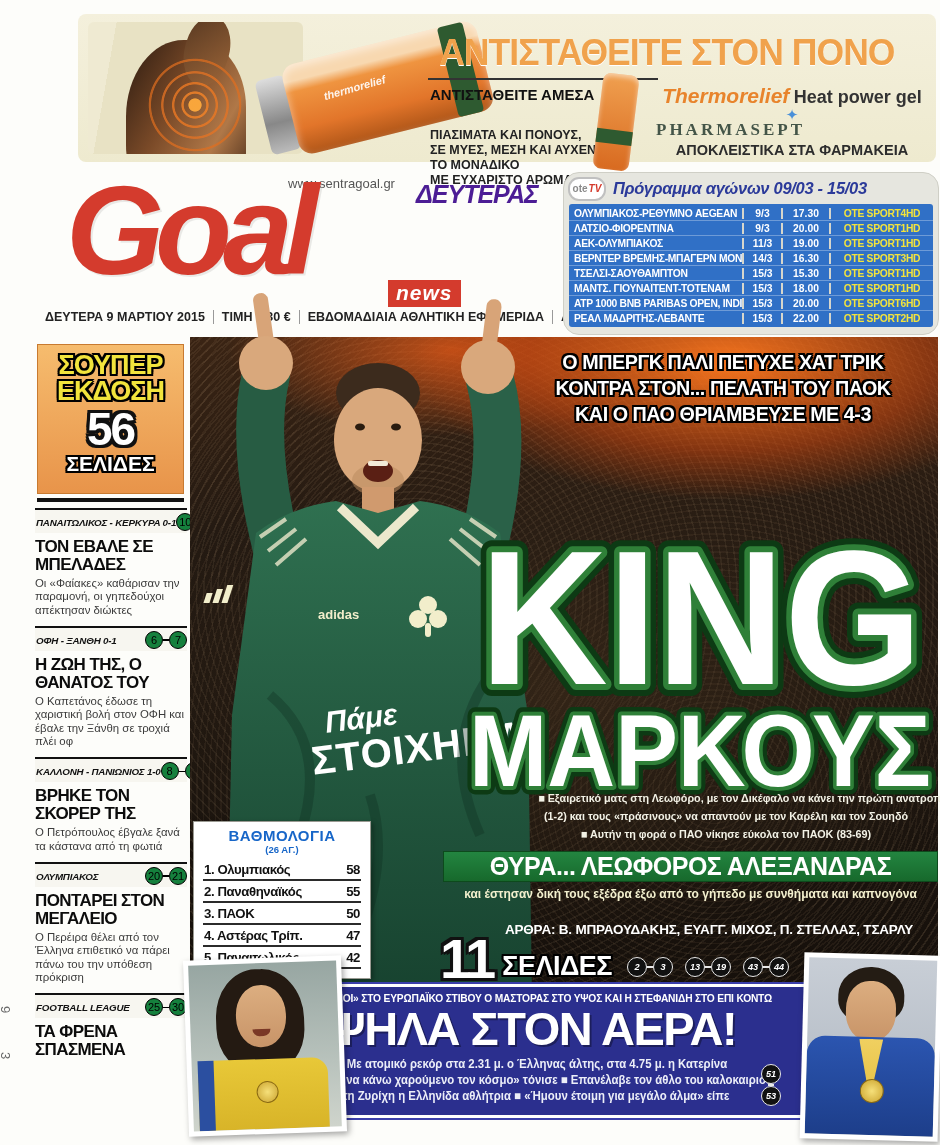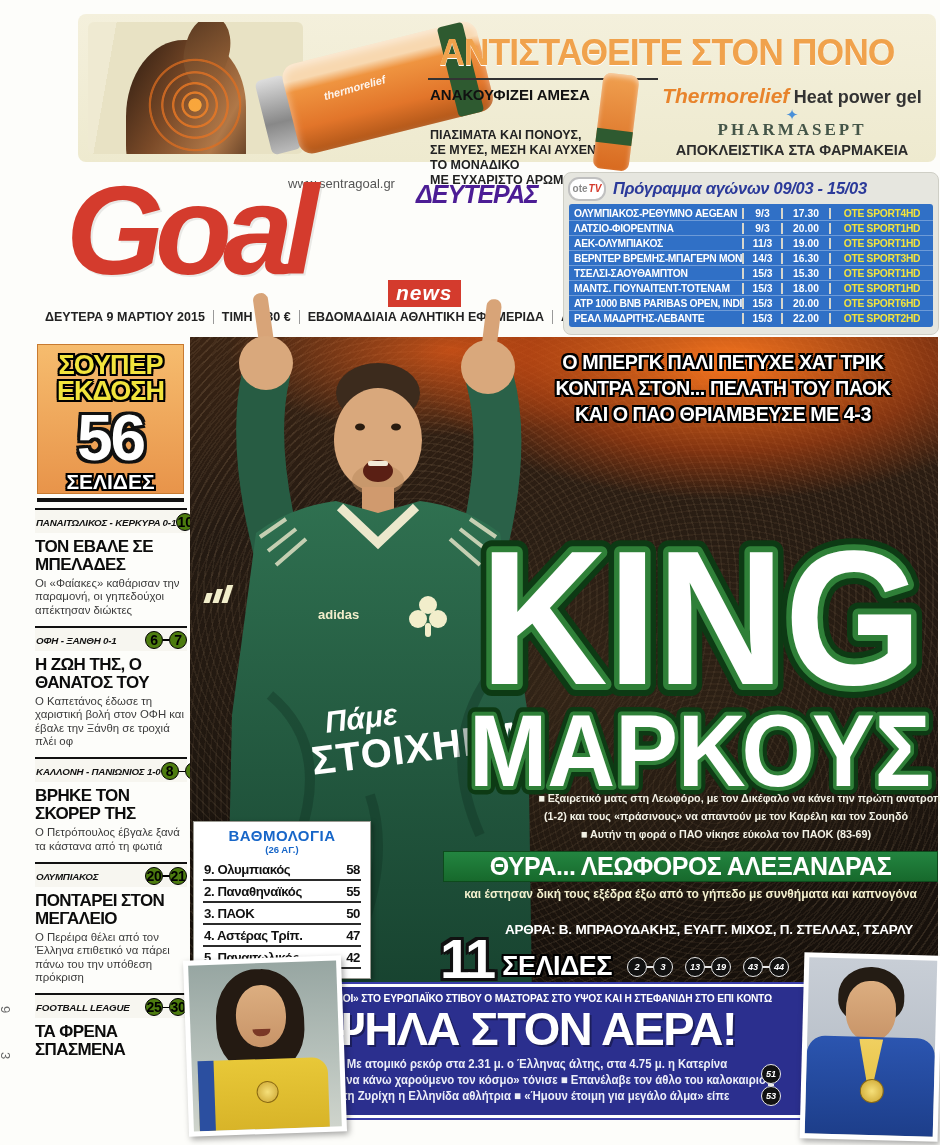--- a/index.html
+++ b/index.html
@@ -27,61 +27,61 @@
   .tube-small{left:520px;top:60px;width:36px;height:96px;transform:rotate(7deg);background:linear-gradient(#f0a050,#d86a20);border-radius:8px;box-shadow:inset 0 3px 5px rgba(255,255,255,.5);}
   .tube-small .band{position:absolute;left:0;top:56px;width:100%;height:14px;background:#2e5a30;}
   .ad-headline{left:345px;top:18px;width:508px;text-align:center;font-size:37px;font-weight:900;letter-spacing:-1px;color:#f0a24c;text-shadow:0 1px 0 #fff;white-space:nowrap;transform:scaleX(.96);transform-origin:left;}
   .ad-rule{left:350px;top:64px;width:230px;height:2px;background:#333;}
   .ad-left-title{left:352px;top:72px;font-size:15px;font-weight:900;color:#111;}
   .ad-left-lines{left:352px;top:90px;font-size:12.5px;color:#222;line-height:1.2;font-weight:600;margin-top:24px;}
   .ad-brand{left:578px;top:70px;width:272px;text-align:center;white-space:nowrap;}
   .ad-brand .b1{font-size:21px;font-weight:900;font-style:italic;color:#e8842c;}
   .ad-brand .b2{font-size:18px;color:#333;font-weight:600;}
   .ad-sparkle{left:700px;top:92px;width:28px;text-align:center;color:#4a90d9;font-size:15px;}
-  .ad-company{left:578px;top:106px;width:272px;text-align:center;font-family:"Liberation Serif",serif;font-size:17px;letter-spacing:3px;color:#445548;font-weight:600;}
+  .ad-company{left:578px;top:106px;width:272px;text-align:left;font-family:"Liberation Serif",serif;font-size:17px;letter-spacing:3px;color:#445548;font-weight:600;}
   .ad-avail{left:578px;top:128px;width:272px;text-align:center;font-size:14.5px;color:#2c2c2c;font-weight:600;}
 
   
   .website{left:288px;top:176px;font-size:13px;color:#555;}
   .edition{left:416px;top:180px;font-size:25px;font-weight:900;font-style:italic;color:#4c1d95;letter-spacing:-1px;}
   .goal-logo{left:66px;top:168px;font-size:126px;line-height:1;font-weight:900;font-style:italic;color:#d43b2d;letter-spacing:-9px;text-shadow:2px 2px 0 rgba(0,0,0,.08);}
   .news-badge{left:388px;top:280px;background:#d43b2d;color:#fff;font-weight:900;font-style:italic;font-size:21px;padding:1px 8px 2px;letter-spacing:1px;}
   .datestrip{left:37px;top:310px;width:505px;display:flex;align-items:center;font-size:12.5px;font-weight:bold;color:#222;white-space:nowrap;}
   .datestrip span{padding:0 8px;}
   .datestrip span + span{border-left:1px solid #999;}
 
   
-  .tv{left:563px;top:172px;width:374px;height:161px;background:#e6e6df;border-radius:8px;border:1px solid #cfcfc6;}
+  .tv{left:563px;top:172px;width:374px;height:161px;background:#e6e6df;border-radius:16px;border:1px solid #cfcfc6;}
   .tv-head{position:absolute;left:4px;top:2px;right:4px;height:27px;display:flex;align-items:center;gap:7px;}
   .ote-logo{display:inline-flex;align-items:center;justify-content:center;width:34px;height:20px;border-radius:11px;background:#fff;border:2px solid #c0c0c0;color:#8a8a8a;font-size:10px;font-weight:900;}
   .ote-logo b{color:#d43b2d;margin-left:1px;font-style:italic;}
   .tv-title{font-size:16.5px;font-weight:900;font-style:italic;color:#2b3a9a;letter-spacing:-0.3px;white-space:nowrap;}
   .tv-table{position:absolute;left:5px;right:5px;top:31px;bottom:7px;background:#3070c6;border-radius:3px;padding:2px 0;display:flex;flex-direction:column;justify-content:space-between;}
   .tv-row{display:flex;align-items:center;height:14.8px;font-size:10.3px;font-weight:bold;color:#fff;}
   .tv-row + .tv-row{border-top:1px solid rgba(255,255,255,.30);}
   .tv-ev{flex:1;padding-left:5px;white-space:nowrap;overflow:hidden;letter-spacing:-0.3px;}
   .tv-d{width:37px;text-align:center;border-left:2px solid #d6d6cc;}
   .tv-t{width:46px;text-align:center;border-left:2px solid #d6d6cc;}
   .tv-c{width:102px;text-align:center;border-left:2px solid #d6d6cc;color:#f3e33c;letter-spacing:-0.3px;}
 
   
   .promo{left:37px;top:344px;width:147px;height:150px;background:linear-gradient(#f6bc6e,#e8944a);border:1px solid #c87a30;text-align:center;padding-top:8px;box-sizing:border-box;}
   .promo .l1{font-size:27px;line-height:.95;font-weight:900;color:#f2e43c;letter-spacing:-1px;}
-  .promo .num{font-size:64px;line-height:1;font-weight:900;color:#fff;letter-spacing:-2px;margin-top:2px;}
+  .promo .num{font-size:46px;line-height:1;font-weight:900;color:#fff;letter-spacing:-2px;margin-top:2px;}
   .promo .lbl{font-size:21px;font-weight:900;color:#fff;letter-spacing:0;}
   .promo-rule{left:37px;top:498px;width:147px;height:4px;background:#111;}
 
   
   .sidebar{left:35px;top:508px;width:152px;}
   .sb-item{margin-bottom:9px;}
   .sb-tag{display:flex;align-items:center;justify-content:space-between;border-top:2.5px solid #111;background:#f7f6f0;padding:3px 0 2px 1px;font-size:9.8px;font-weight:900;font-style:italic;color:#111;letter-spacing:-0.2px;white-space:nowrap;}
   .sb-head{font-size:17px;font-weight:900;color:#0c0c0c;letter-spacing:-0.6px;line-height:1.03;margin:5px 0 4px;}
   .sb-body{font-size:11.4px;color:#3b3b3b;line-height:1.17;}
   .pgc{display:inline-flex;align-items:center;}
-  .circ-w{display:inline-flex;align-items:center;justify-content:center;width:16px;height:16px;border-radius:50%;border:1.6px solid #000;background:#4d7c0f;color:#000;font-size:14px;font-weight:bold;font-style:normal;}
+  .circ-w{display:inline-flex;align-items:center;justify-content:center;width:16px;height:16px;border-radius:50%;border:1.6px solid #000;background:#15803d;color:#000;font-size:11px;font-weight:normal;font-style:normal;}
   .dashline{width:6px;height:1.8px;background:#000;}
 
   
   .photo{left:190px;top:337px;width:748px;height:651px;z-index:5;
     background:
       radial-gradient(ellipse 60% 30% at 72% 4%, rgba(255,120,30,.95), rgba(200,70,15,.55) 45%, transparent 70%),
       radial-gradient(ellipse 50% 22% at 35% 2%, rgba(225,90,25,.8), transparent 60%),
       radial-gradient(ellipse 80% 50% at 50% 55%, rgba(70,50,30,.5), transparent 75%),
       repeating-radial-gradient(circle at 30% 40%, rgba(255,220,170,.07) 0 1.5px, transparent 1.5px 7px),
       repeating-radial-gradient(circle at 70% 70%, rgba(255,200,150,.06) 0 1.5px, transparent 1.5px 6px),
@@ -150,21 +150,21 @@
       <div class="pain-rings"></div>
     </div>
     <div class="abs tube-big">
       <div class="tube-cap"></div>
       <div class="tube-body"></div>
       <div class="tube-band"></div>
       <div class="tube-txt">thermorelief</div>
     </div>
     <div class="abs ad-headline">ΑΝΤΙΣΤΑΘΕΙΤΕ ΣΤΟΝ ΠΟΝΟ</div>
     <div class="abs ad-rule"></div>
-    <div class="abs ad-left-title">ΑΝΑΚΟΥΦΙΖΕΙ ΑΜΕΣΑ</div>
+    <div class="abs ad-left-title">ΑΝΤΙΣΤΑΘΕΙΤΕ ΑΜΕΣΑ</div>
     <div class="abs ad-left-lines">
       <div>ΠΙΑΣΙΜΑΤΑ ΚΑΙ ΠΟΝΟΥΣ,</div>
       <div>ΣΕ ΜΥΕΣ, ΜΕΣΗ ΚΑΙ ΑΥΧΕΝΑ.</div>
       <div>ΤΟ ΜΟΝΑΔΙΚΟ</div>
       <div>ΜΕ ΕΥΧΑΡΙΣΤΟ ΑΡΩΜΑ</div>
     </div>
     <div class="abs tube-small">
         <div class="band"></div>
       </div>
     <div class="abs ad-brand">
@@ -425,21 +425,21 @@
             <b class="dashline-w"></b>
             <i class="circ-b">44</i>
           </span>
       </span>
     </div>
 
     <div class="standings">
       <div class="st-title">ΒΑΘΜΟΛΟΓΙΑ</div>
       <div class="st-sub">(26 ΑΓ.)</div>
       <div class="st-row">
-          <span>9. Ολυμπιακός</span>
+          <span>1. Ολυμπιακός</span>
           <span>58</span>
         </div>
       <div class="st-row">
           <span>2. Παναθηναϊκός</span>
           <span>55</span>
         </div>
       <div class="st-row">
           <span>3. ΠΑΟΚ</span>
           <span>50</span>
         </div>

